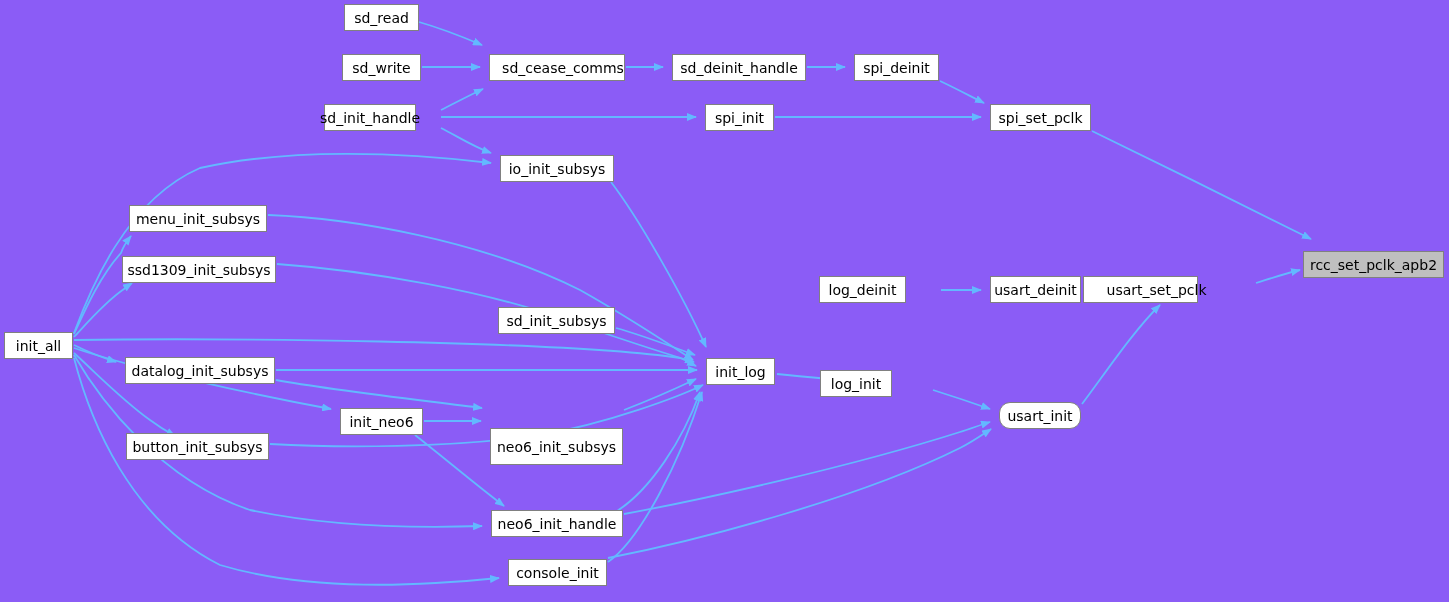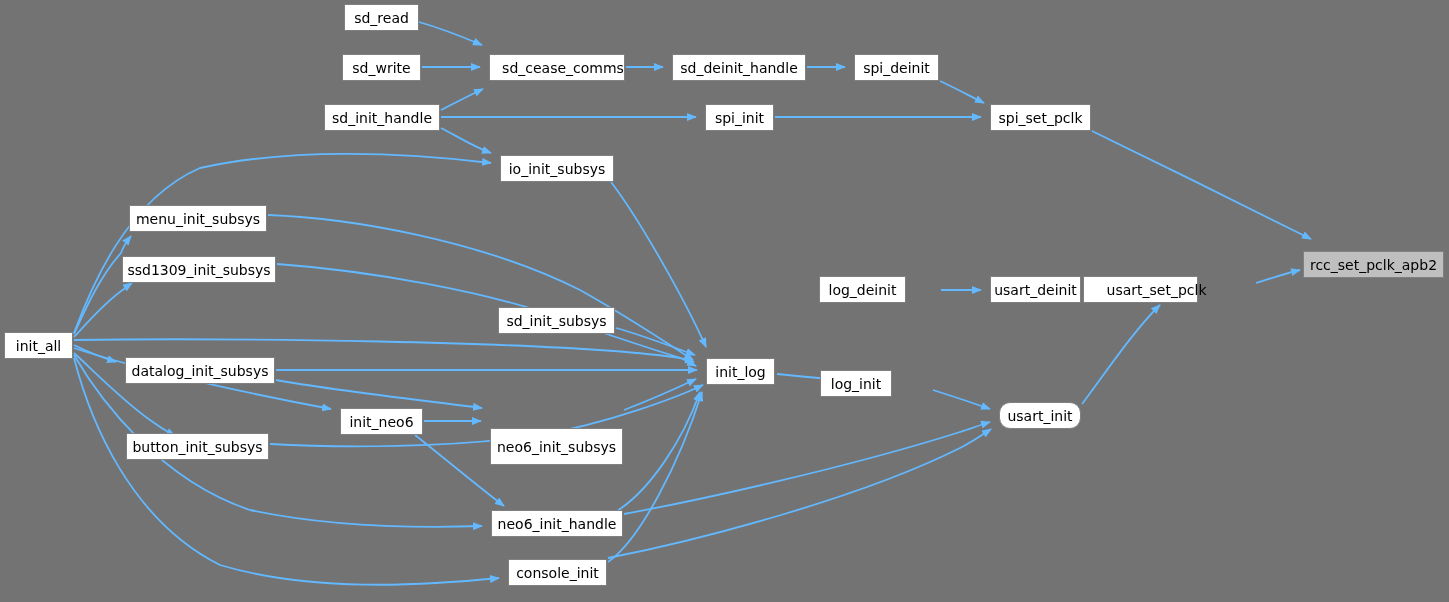--- a/index.html
+++ b/index.html
@@ -24,21 +24,21 @@
     justify-content:center;
     white-space:nowrap;
     z-index:5;
   }
   .node.highlight{background:#bfbfbf;}
   .node span{pointer-events:none;}
 </style>
 </head>
 <body>
 
-<div id="canvas" style="background: #737373;">
+<div id="canvas" style="background: #8b5cf6;">
   <svg class="edges" xmlns="http://www.w3.org/2000/svg" viewBox="0 0 1449 602">
     <defs>
       <marker id="arrow" markerWidth="10" markerHeight="8" refX="9" refY="4" orient="auto" markerUnits="userSpaceOnUse">
         <path d="M0,0 L10,4 L0,8 z" fill="#63b8ff"></path>
       </marker>
     </defs>
     <g id="edge-group">
         <path d="M419,22 C440,28 463,37 482,45" fill="none" stroke="#63b8ff" stroke-width="1.8" marker-end="url(#arrow)"></path>
         <path d="M422,67 L480,67" fill="none" stroke="#63b8ff" stroke-width="1.8" marker-end="url(#arrow)"></path>
         <path d="M441,110 C455,103 470,95 483,89" fill="none" stroke="#63b8ff" stroke-width="1.8" marker-end="url(#arrow)"></path>
@@ -80,21 +80,21 @@
         <path d="M608,558 C700,540 860,498 960,448 C972,442 982,435 991,429" fill="none" stroke="#63b8ff" stroke-width="1.8" marker-end="url(#arrow)"></path>
       </g>
   </svg>
   <div id="node-layer">
       <div class="node" style="left: 344px; top: 4px; width: 75px; height: 27px; border-color: rgb(128, 128, 128); color: rgb(0, 0, 0); background: rgb(255, 255, 255);">
         <span>sd_read</span>
       </div>
       <div class="node" style="left: 342px; top: 54px; width: 79px; height: 27px; border-color: rgb(128, 128, 128); color: rgb(0, 0, 0); background: rgb(255, 255, 255);">
         <span>sd_write</span>
       </div>
-      <div class="node" style="left: 324px; top: 104px; width: 116px; height: 27px; border-color: rgb(128, 128, 128); color: rgb(0, 0, 0); background: rgb(255, 255, 255);">
+      <div class="node" style="left: 324px; top: 104px; width: 92px; height: 27px; border-color: rgb(128, 128, 128); color: rgb(0, 0, 0); background: rgb(255, 255, 255);">
         <span>sd_init_handle</span>
       </div>
       <div class="node" style="left: 489px; top: 54px; width: 136px; height: 27px; border-color: rgb(128, 128, 128); color: rgb(0, 0, 0); background: rgb(255, 255, 255); padding-left: 12px;">
         <span>sd_cease_comms</span>
       </div>
       <div class="node" style="left: 672px; top: 54px; width: 134px; height: 27px; border-color: rgb(128, 128, 128); color: rgb(0, 0, 0); background: rgb(255, 255, 255);">
         <span>sd_deinit_handle</span>
       </div>
       <div class="node" style="left: 854px; top: 54px; width: 85px; height: 27px; border-color: rgb(128, 128, 128); color: rgb(0, 0, 0); background: rgb(255, 255, 255);">
         <span>spi_deinit</span>

